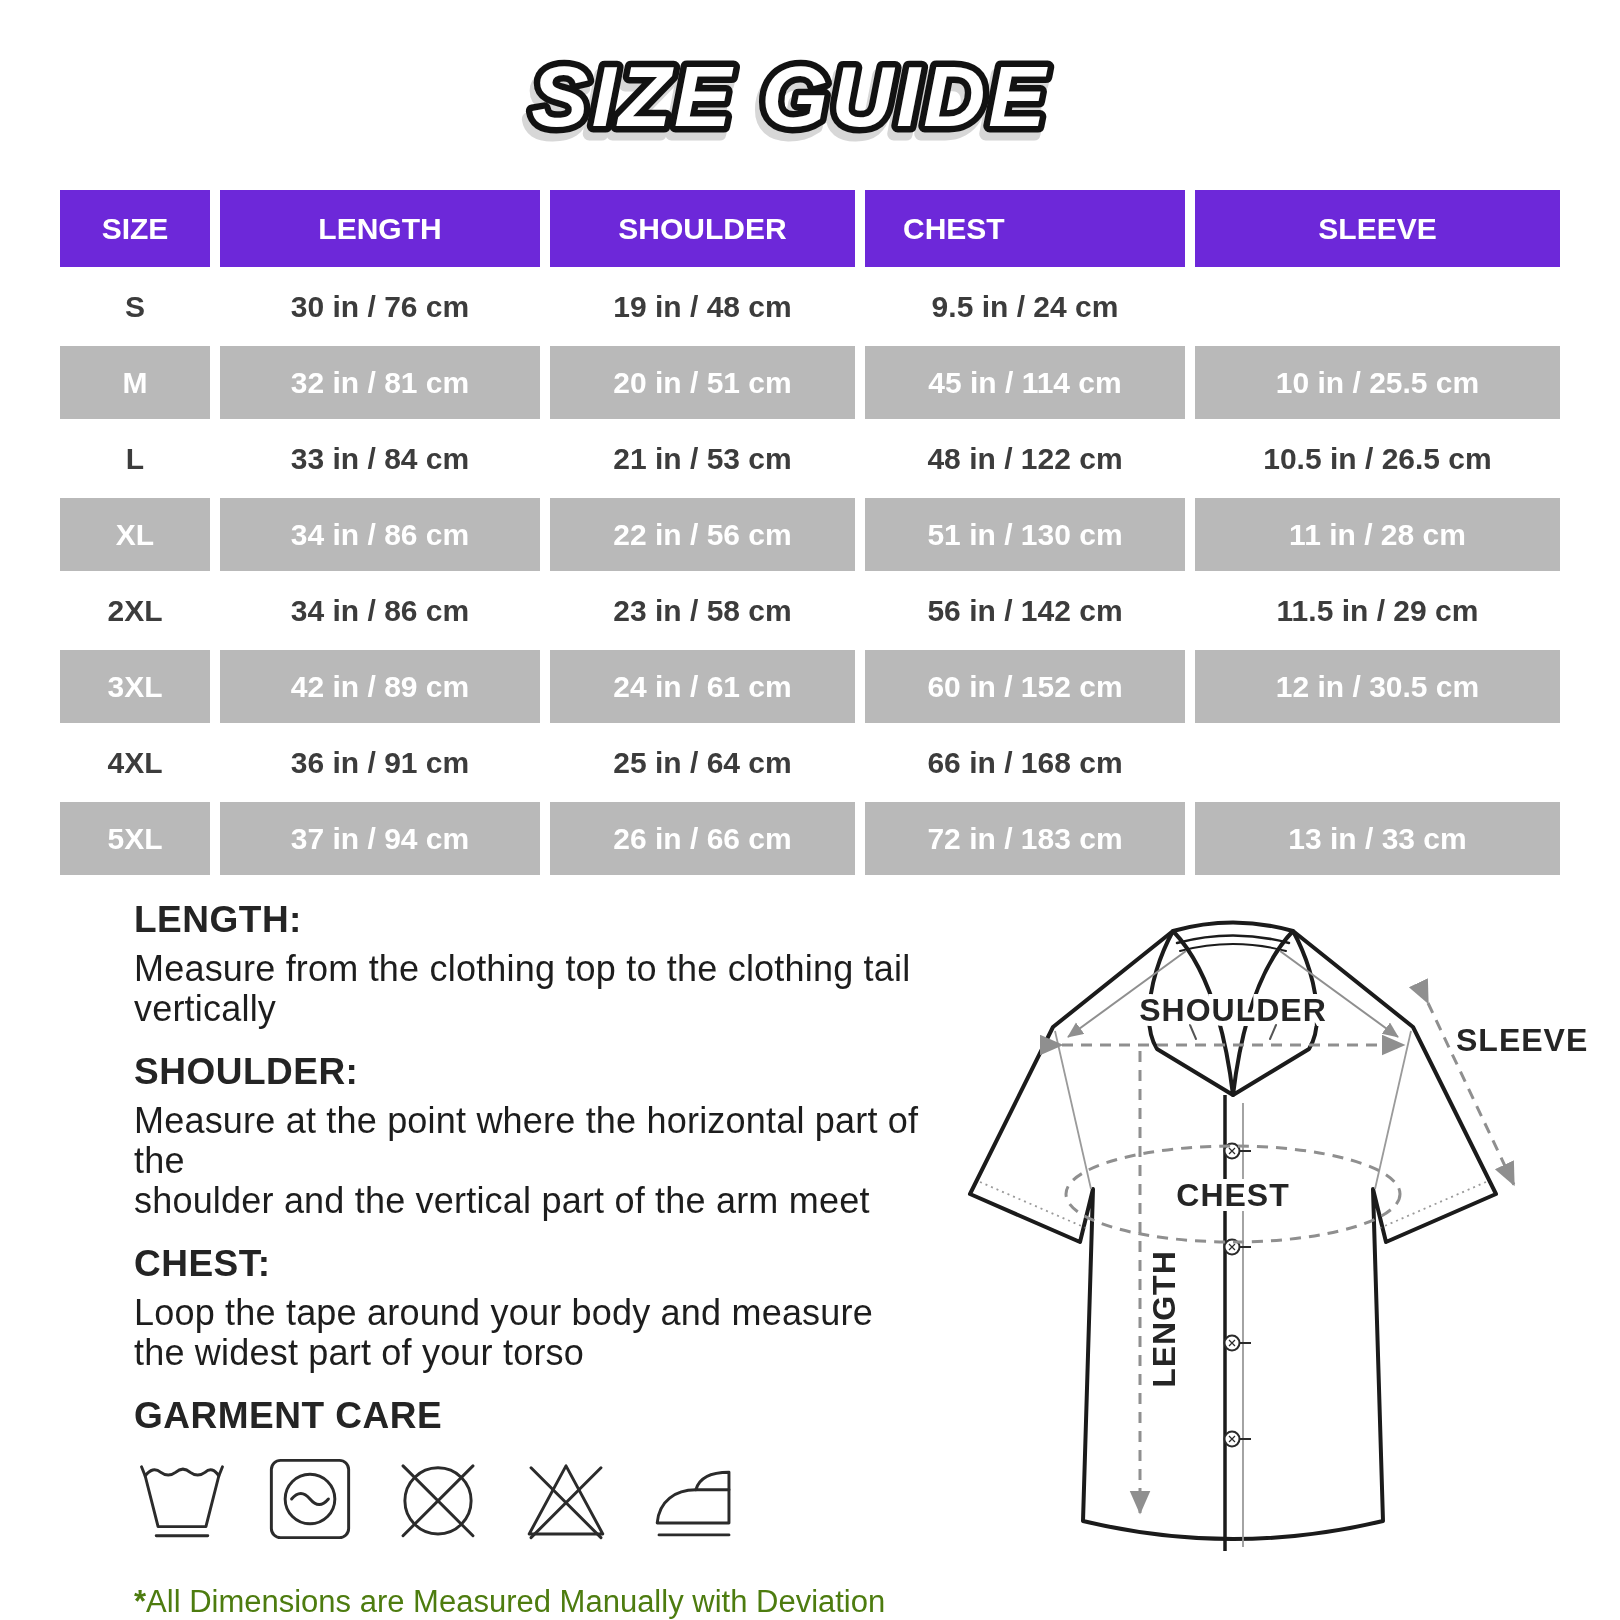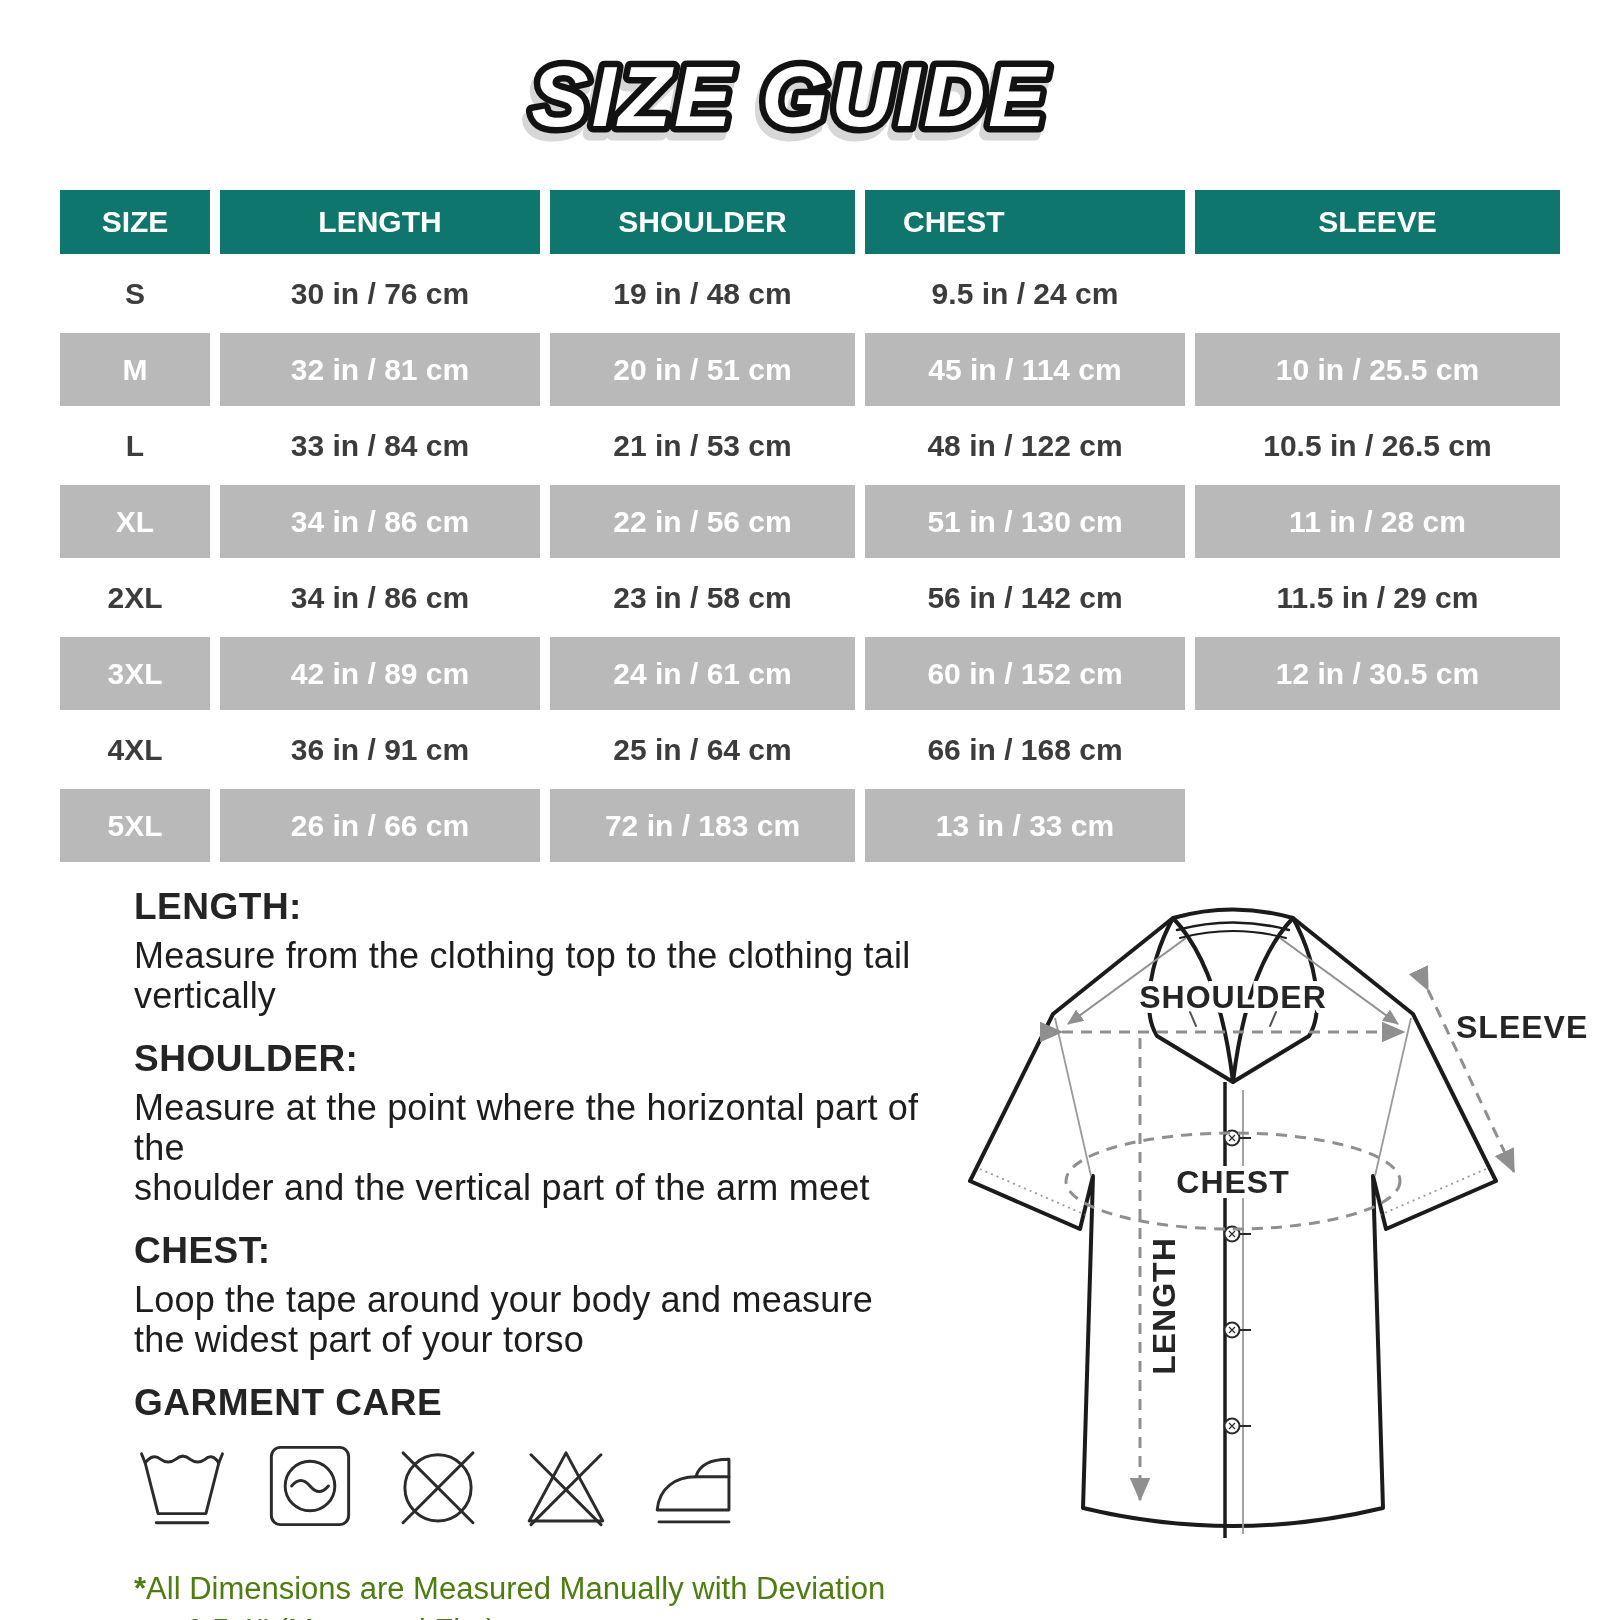--- a/index.html
+++ b/index.html
@@ -26,21 +26,21 @@
   .size-table{margin:14px 60px 0 60px;width:1500px;}
   .t-row{
     display:grid;
     grid-template-columns:150px 320px 305px 320px 1fr;
     column-gap:10px;margin-bottom:3px;
   }
   .t-row > div{
     display:flex;align-items:center;justify-content:center;
     font-weight:bold;font-size:30px;line-height:1;
   }
-  .t-head > div{background:#0f766e;color:#ffffff;height:64px;}
+  .t-head > div{background:#6d28d9;color:#ffffff;height:77px;}
   .t-head > div.left-h{justify-content:flex-start;padding-left:38px;}
   .row-white > div{background:transparent;color:#3c3c3c;height:73px;}
   .row-gray  > div{background:#b9b9b9;color:#ffffff;height:73px;}
   
   .lower{position:relative;margin-top:24px;padding-left:32px;}
   .left-col{margin-left:102px;width:840px;color:#1d1d1d;}
   .def-term{
     font-size:37px;font-weight:bold;color:#242424;
     margin:22px 0 8px 0;letter-spacing:0.5px;
   }
@@ -129,20 +129,21 @@
     <div>12 in / 30.5 cm</div>
   </div>
   <div class="t-row row-white">
     <div>4XL</div>
     <div>36 in / 91 cm</div>
     <div>25 in / 64 cm</div>
     <div>66 in / 168 cm</div>
   </div>
   <div class="t-row row-gray">
     <div>5XL</div>
+    <div>37 in / 94 cm</div>
     <div>26 in / 66 cm</div>
     <div>72 in / 183 cm</div>
     <div>13 in / 33 cm</div>
   </div>
 </div>
 
 
 <div class="lower">
 
   <div class="left-col">

